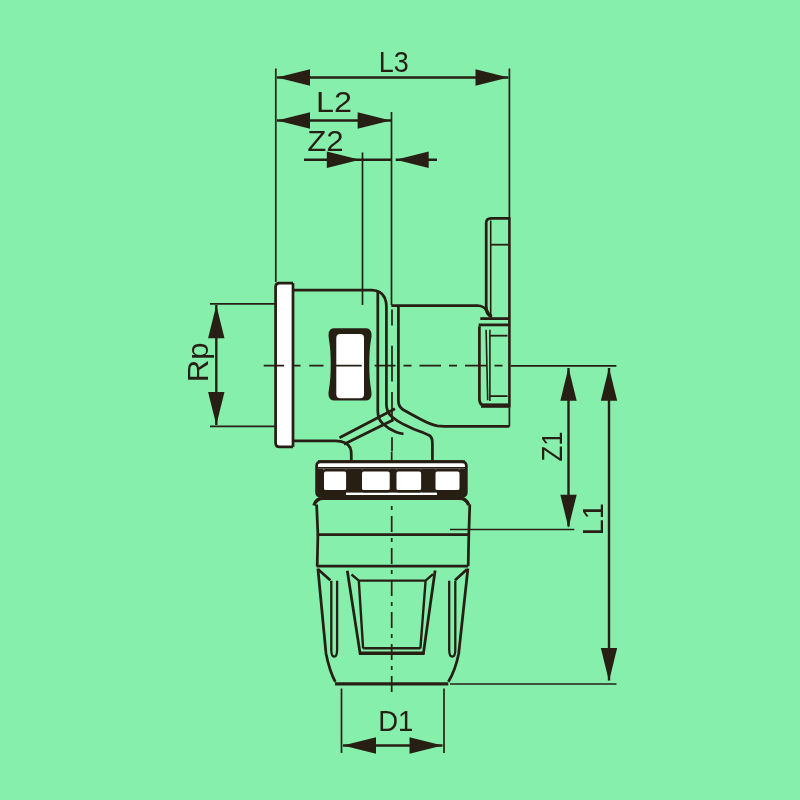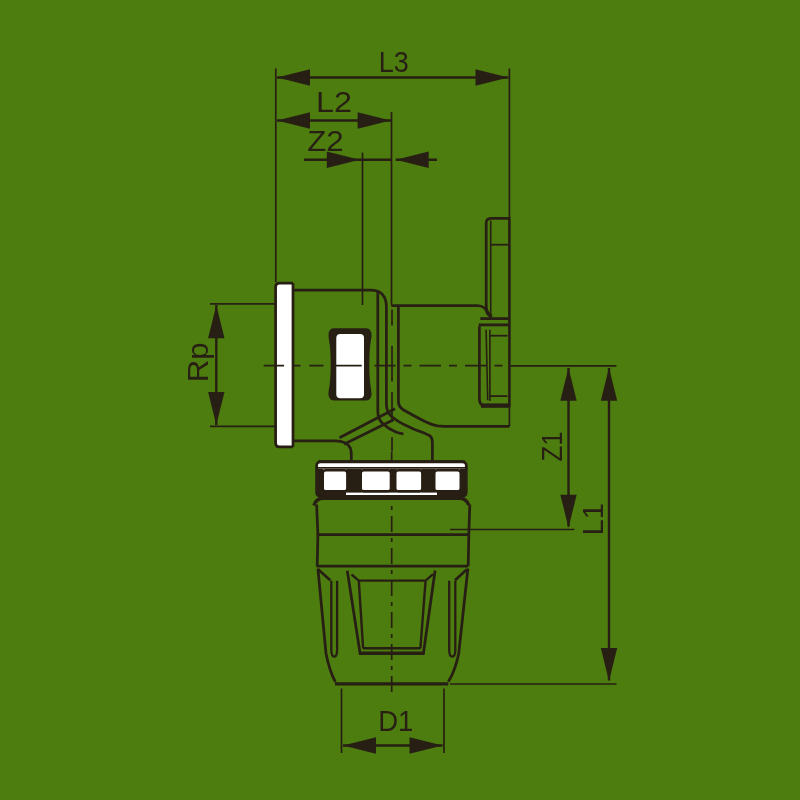--- a/index.html
+++ b/index.html
@@ -1,16 +1,16 @@
 <!DOCTYPE html>
 <html><head>
 <meta charset="utf-8">
 <style>
   html,body{margin:0;padding:0;background:#ffffff;}
-  .page{width:800px;height:800px;position:relative;background:#4d7c0f;}
+  .page{width:800px;height:800px;position:relative;background:#86efac;}
   text{font-family:"Liberation Sans",sans-serif;fill:#281f14;}
 </style>
 </head>
 <body>
 <div class="page">
 <svg width="800" height="800" viewBox="0 0 800 800">
 <g stroke="#281f14" fill="none" stroke-width="2.75">
 
 <g>
 <line x1="277" y1="77.5" x2="508.5" y2="77.5" stroke-width="2.4"></line>

